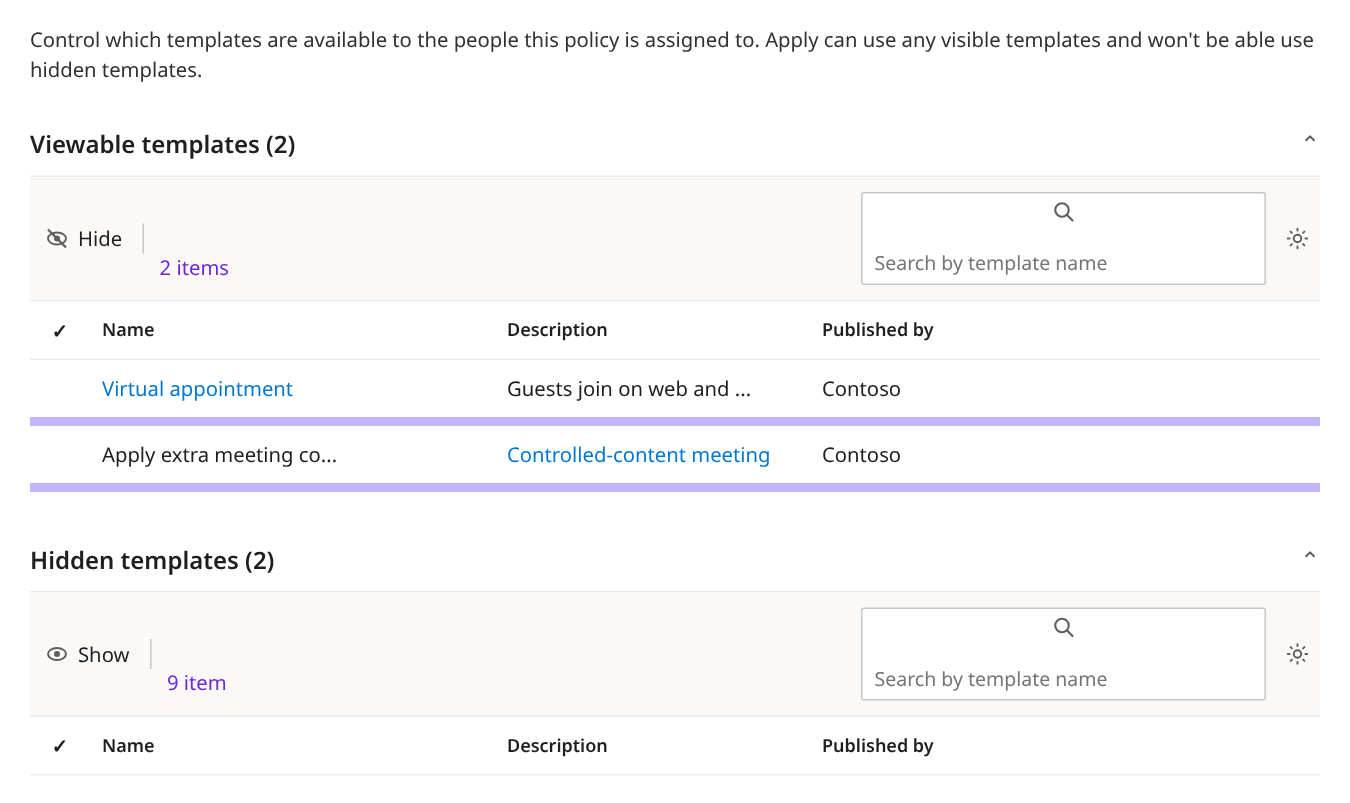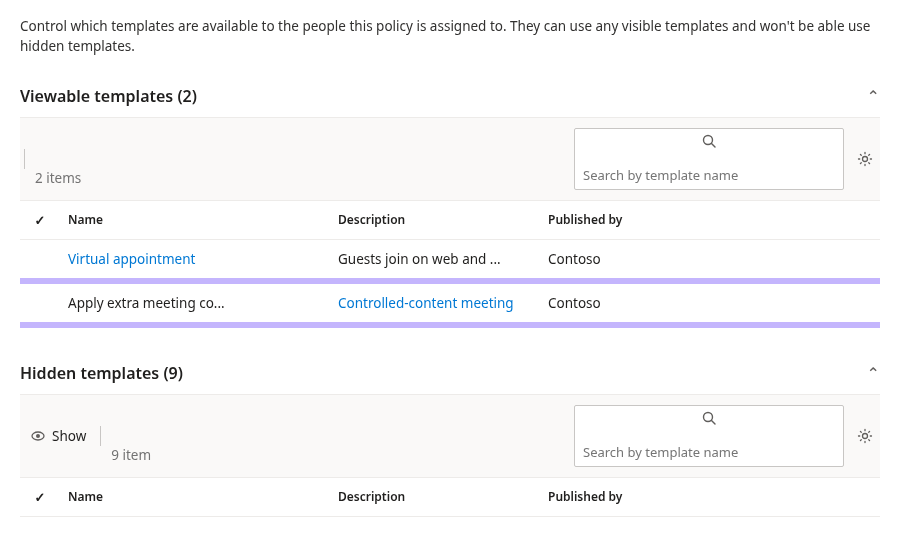--- a/index.html
+++ b/index.html
@@ -79,21 +79,21 @@
 
     .divider-v {
       width: 1px;
       height: 20px;
       background: #c8c6c4;
       margin: 0 4px;
     }
 
     .item-count {
       font-size: 13.5px;
-      color: #737373;
+      color: #6d28d9;
       padding: 0 6px;
       margin-top: 38px;
     }
 
     .toolbar-right {
       display: flex;
       align-items: center;
       gap: 6px;
     }
 
@@ -198,31 +198,39 @@
 
     .hidden-section {
       margin-top: 0;
     }
   </style>
 </head>
 <body>
 
 <div class="page-wrapper">
 
-  <p class="description">Control which templates are available to the people this policy is assigned to. They can use any visible templates and won't be able use hidden templates.</p>
+  <p class="description">Control which templates are available to the people this policy is assigned to. Apply can use any visible templates and won't be able use hidden templates.</p>
 
   <div class="section">
     <div class="section-header">
       <span class="section-title">Viewable templates (2)</span>
       <span class="collapse-icon">⌃</span>
     </div>
 
     <div class="toolbar">
       <div class="toolbar-left">
 
+        <button class="toolbar-btn">
+          <svg width="16" height="16" viewBox="0 0 16 16" fill="none">
+            <line x1="2" y1="2" x2="14" y2="14" stroke="#605e5c" stroke-width="1.5"></line>
+            <ellipse cx="8" cy="8" rx="6" ry="4" stroke="#605e5c" stroke-width="1.3" fill="none"></ellipse>
+            <circle cx="8" cy="8" r="2" fill="#605e5c"></circle>
+          </svg>
+          <span>Hide</span>
+        </button>
         <div class="divider-v"></div>
         <span class="item-count">2 items</span>
       </div>
       <div class="toolbar-right">
         <div class="search-box">
           <svg class="search-icon-svg" width="14" height="14" viewBox="0 0 14 14" fill="none">
             <circle cx="6" cy="6" r="4.5" stroke="#605e5c" stroke-width="1.4"></circle>
             <line x1="9.5" y1="9.5" x2="13" y2="13" stroke="#605e5c" stroke-width="1.4" stroke-linecap="round"></line>
           </svg>
           <input type="text" placeholder="Search by template name" style="">
@@ -261,21 +269,21 @@
         <div class="cell pub-col">Contoso</div>
         <div class="cell"></div>
       </div>
     </div>
   </div>
 
   <div class="section-divider"></div>
 
   <div class="section hidden-section">
     <div class="section-header">
-      <span class="section-title">Hidden templates (9)</span>
+      <span class="section-title">Hidden templates (2)</span>
       <span class="collapse-icon">⌃</span>
     </div>
 
     <div class="toolbar">
       <div class="toolbar-left">
 
         <button class="toolbar-btn">
           <svg width="16" height="16" viewBox="0 0 16 16" fill="none">
             <ellipse cx="8" cy="8" rx="6" ry="4" stroke="#605e5c" stroke-width="1.3" fill="none"></ellipse>
             <circle cx="8" cy="8" r="2" fill="#605e5c"></circle>

